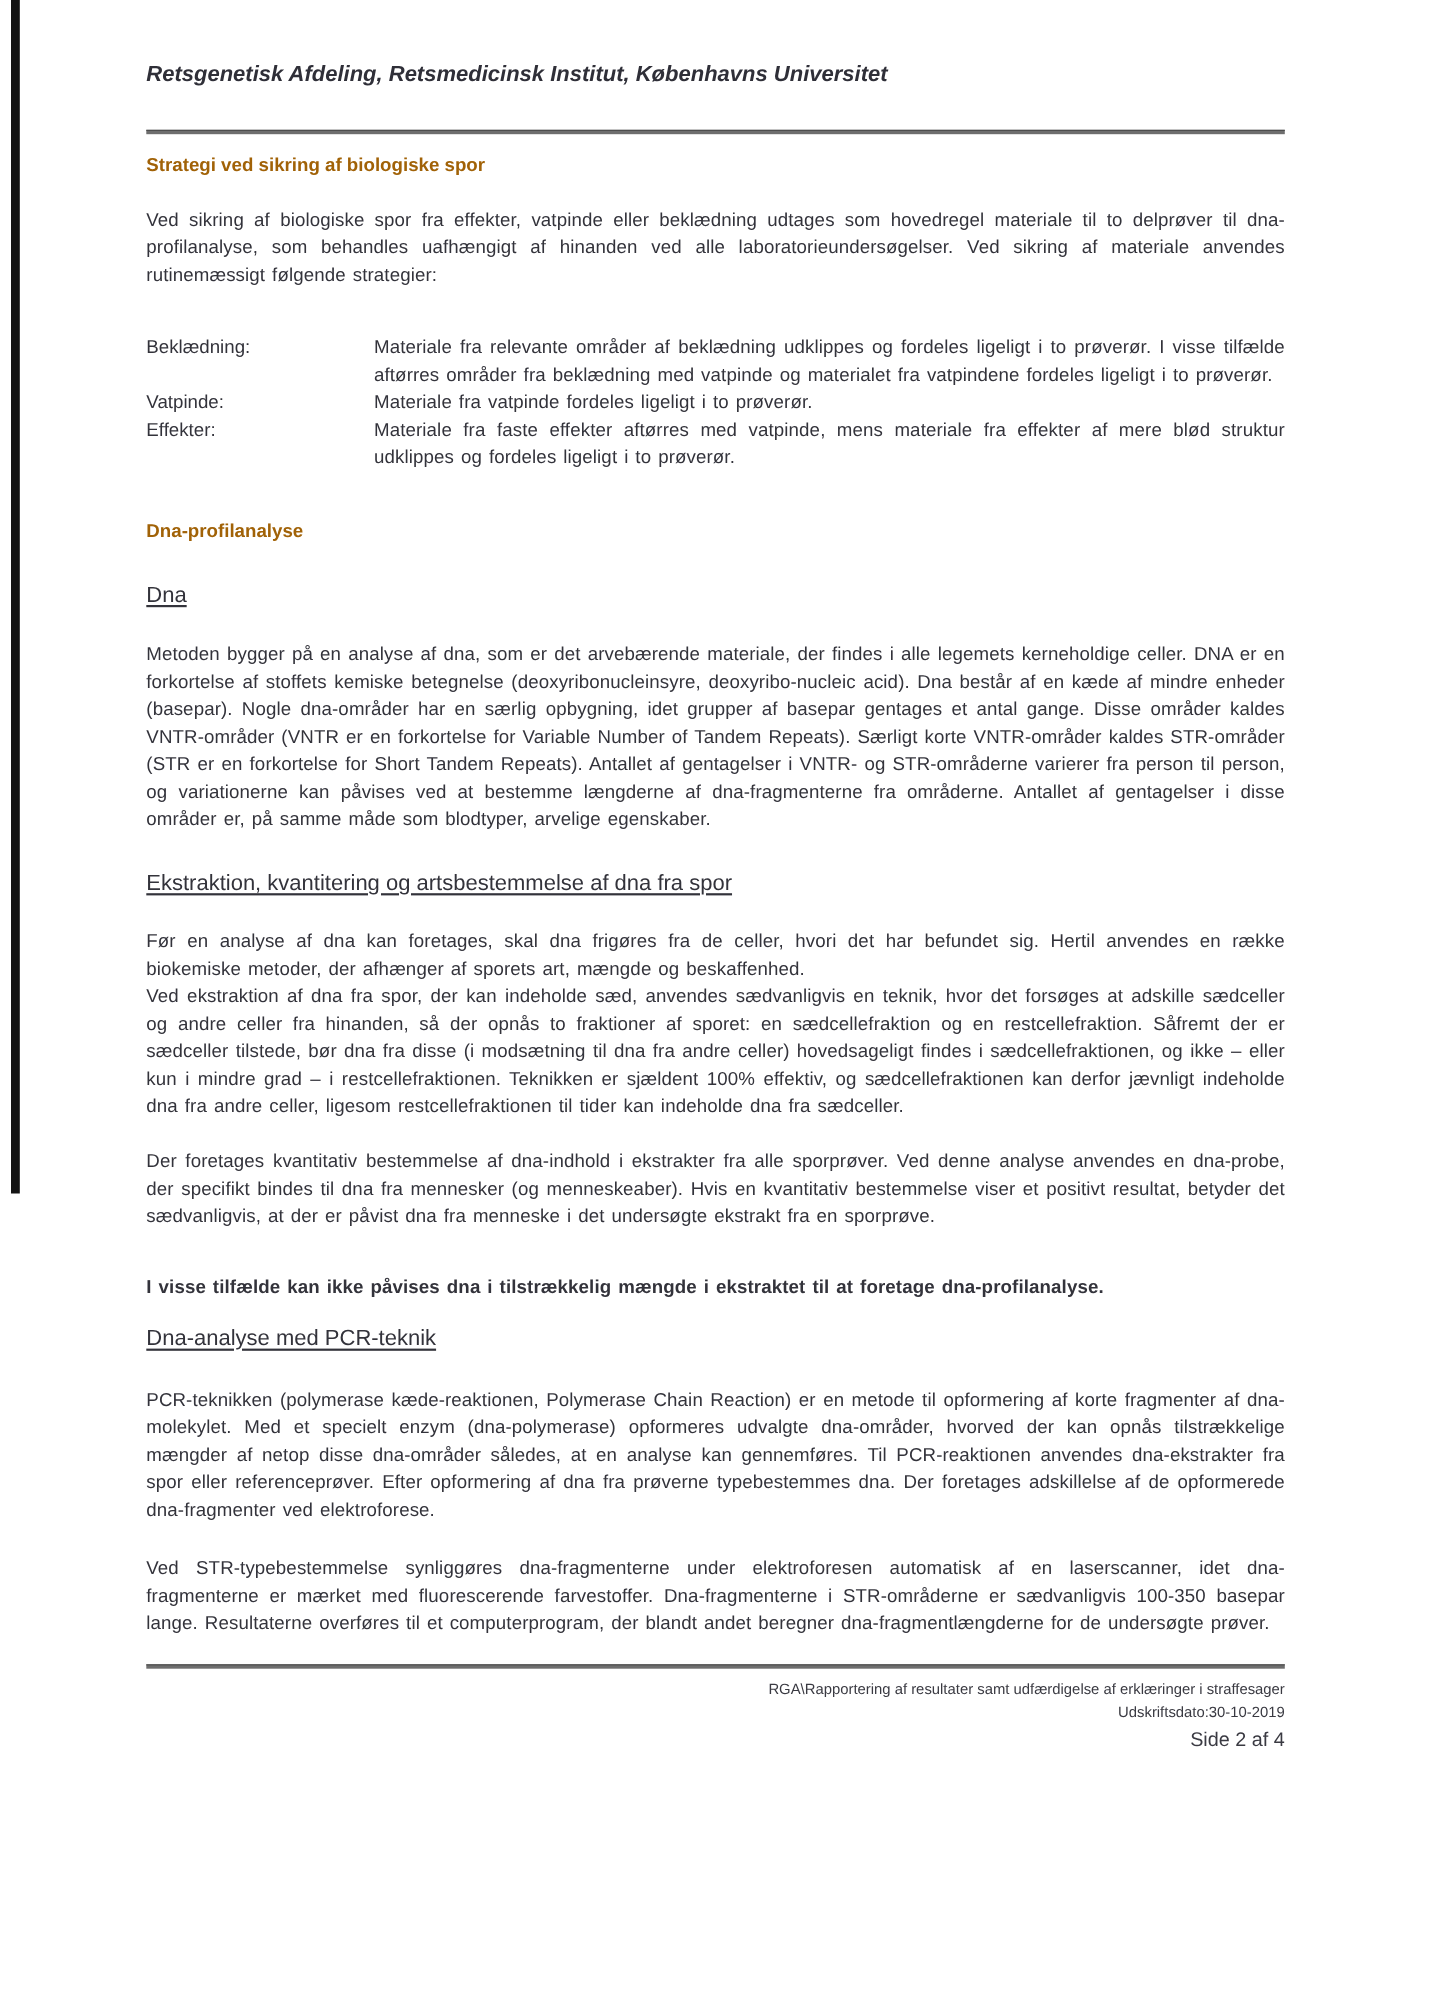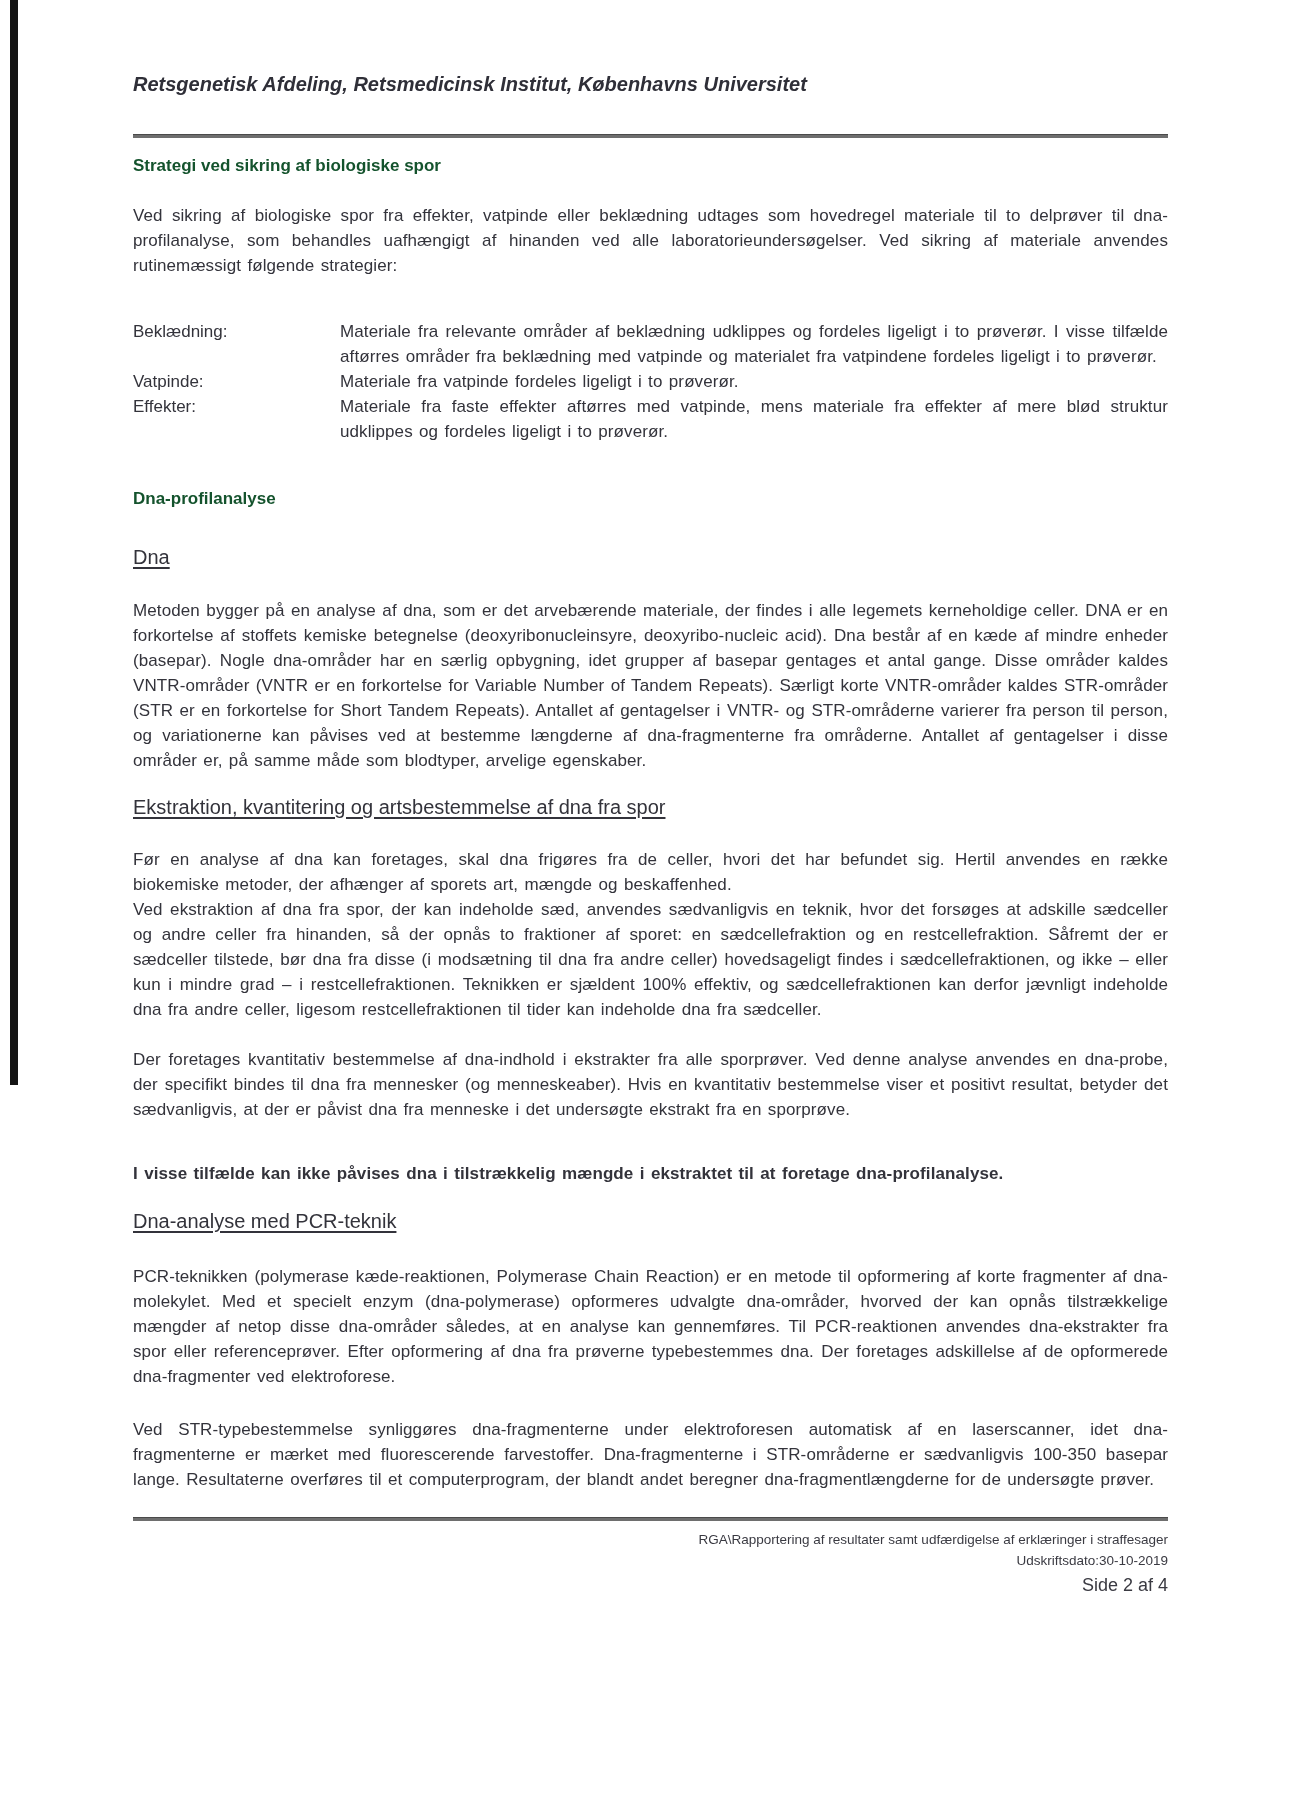--- a/index.html
+++ b/index.html
@@ -10,44 +10,44 @@
     overflow:hidden;
     font-family:"Liberation Sans","DejaVu Sans",sans-serif;
     color:#33333b;
     filter:blur(0.3px);
   }
   .scan-bar{
     position:absolute;left:10px;top:0;width:8px;height:1085px;
     background:#141414;
   }
   .content{
-    position:absolute;left:133px;top:16px;width:1035px;
+    position:absolute;left:133px;top:0;width:1035px;
   }
   .doc-header{
     margin-top:56px;
     font-size:20px;line-height:24px;
     font-weight:bold;font-style:italic;
     color:#2f2f38;
   }
   .rule{
     margin-top:38px;height:3px;background:#6e6e6e;
     border-top:1px solid #4a4a4a;
   }
   .h-bold{
-    font-size:17px;line-height:21px;font-weight:bold;color:#14532d;
+    font-size:17px;line-height:21px;font-weight:bold;color:#a16207;
   }
   .h-strategi{margin-top:17px;}
   .h-dnaprofil{margin-top:44px;}
   .h-underline{
     font-size:20px;line-height:21px;
     text-decoration:underline;text-underline-offset:3px;
     color:#33333b;
   }
   .h-dna{margin-top:38px;}
-  .h-ekstraktion{margin-top:24px;text-decoration:underline;}
+  .h-ekstraktion{margin-top:36px;text-decoration:underline;}
   .h-pcr{margin-top:25px;}
   .para{
     font-size:17px;line-height:25px;
     text-align:justify;
     letter-spacing:0.1px;word-spacing:1.5px;
   }
   .p-intro{margin-top:27px;}
   .strategies{margin-top:41px;font-size:17px;line-height:25px;}
   .strategy-row{display:flex;}
   .strategy-term{flex:0 0 207px;}

